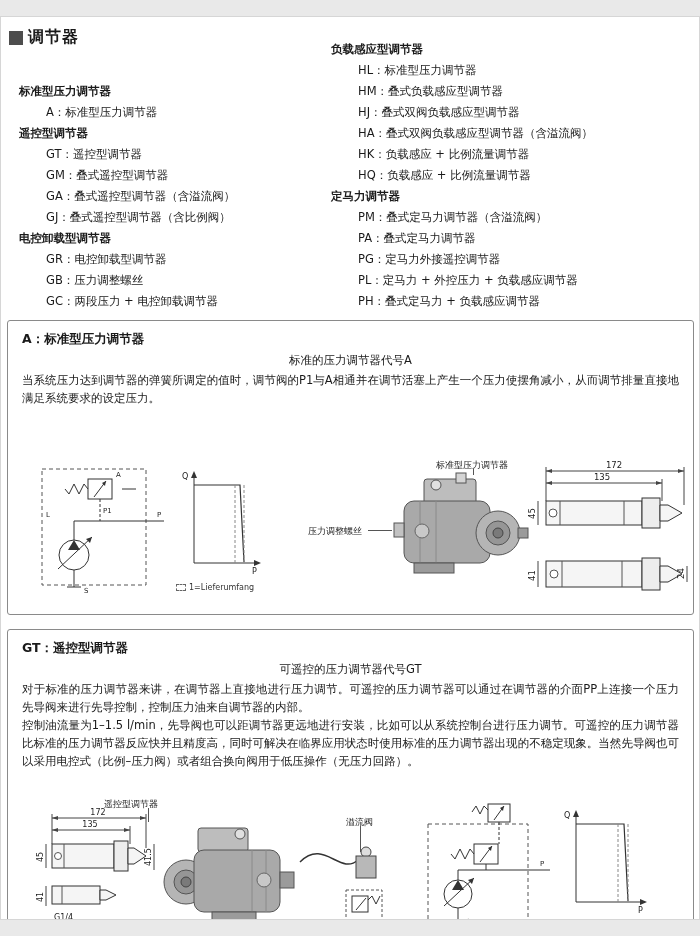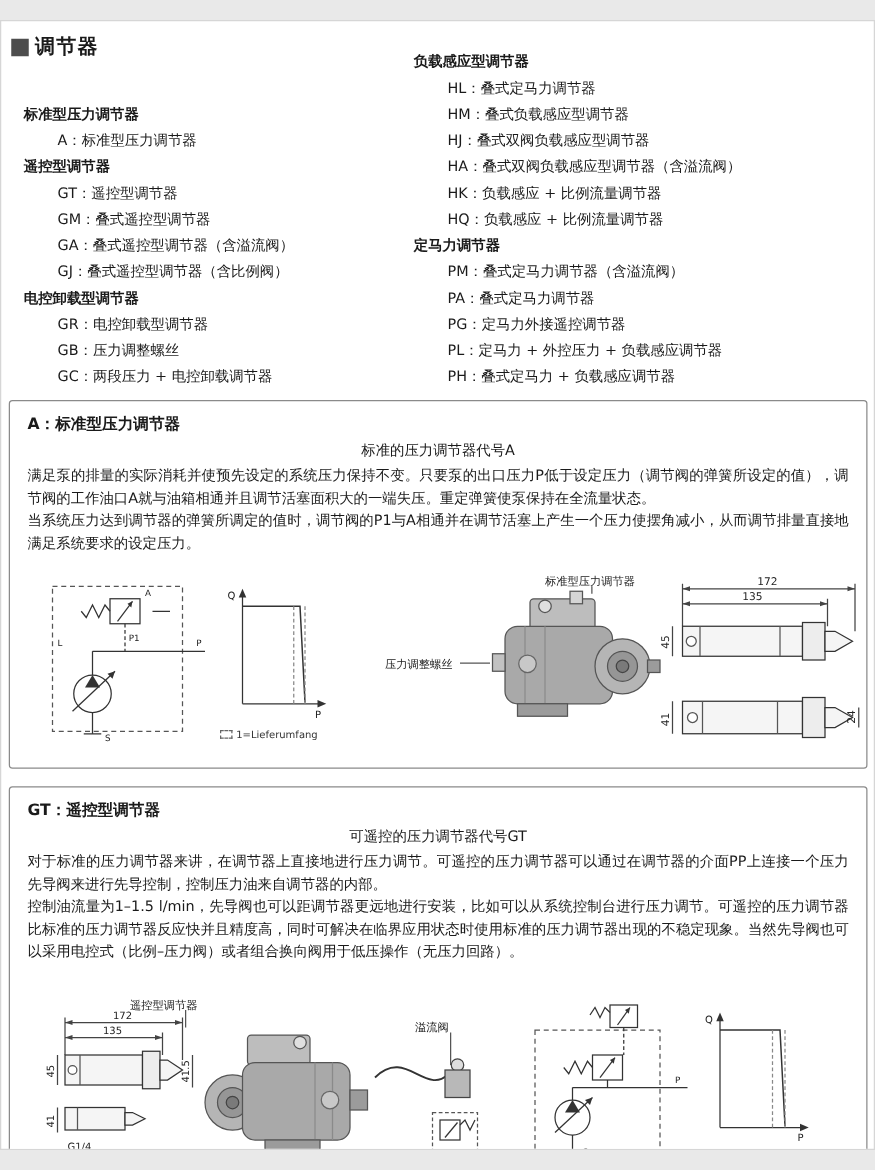--- a/index.html
+++ b/index.html
@@ -55,39 +55,38 @@
     <div class="it">GA：叠式遥控型调节器（含溢流阀）</div>
     <div class="it">GJ：叠式遥控型调节器（含比例阀）</div>
     <div class="hd">电控卸载型调节器</div>
     <div class="it">GR：电控卸载型调节器</div>
     <div class="it">GB：压力调整螺丝</div>
     <div class="it">GC：两段压力 + 电控卸载调节器</div>
   </div>
 
   <div class="col" style="left:330px;top:22px">
     <div class="hd">负载感应型调节器</div>
-    <div class="it">HL：叠式定马力调节器</div>
+    <div class="it">HL：标准型压力调节器</div>
     <div class="it">HM：叠式负载感应型调节器</div>
     <div class="it">HJ：叠式双阀负载感应型调节器</div>
     <div class="it">HA：叠式双阀负载感应型调节器（含溢流阀）</div>
     <div class="it">HK：负载感应 + 比例流量调节器</div>
     <div class="it">HQ：负载感应 + 比例流量调节器</div>
     <div class="hd">定马力调节器</div>
     <div class="it">PM：叠式定马力调节器（含溢流阀）</div>
     <div class="it">PA：叠式定马力调节器</div>
     <div class="it">PG：定马力外接遥控调节器</div>
     <div class="it">PL：定马力 + 外控压力 + 负载感应调节器</div>
     <div class="it">PH：叠式定马力 + 负载感应调节器</div>
   </div>
 
   <section class="box" style="top:303px;height:295px">
     <div class="inner">
       <div class="sec-title">A：标准型压力调节器</div>
       <div class="sec-sub">标准的压力调节器代号A</div>
-      <p class="para">满足泵的排量的实际消耗并使预先设定的系统压力保持不变。只要泵的出口压力P低于设定压力（调节阀的弹簧所设定的值），调节阀的工作油口A就与油箱相通并且调节活塞面积大的一端失压。重定弹簧使泵保持在全流量状态。</p>
       <p class="para">当系统压力达到调节器的弹簧所调定的值时，调节阀的P1与A相通并在调节活塞上产生一个压力使摆角减小，从而调节排量直接地满足系统要求的设定压力。</p>
     </div>
 
     <svg class="diag" style="left:28px;top:142px" width="135" height="140" viewBox="0 0 135 140">
       <rect x="6" y="6" width="104" height="116" fill="none" stroke="#555" stroke-dasharray="4 3"></rect>
       <rect x="52" y="16" width="24" height="20" fill="#fff" stroke="#333"></rect>
       <line x1="58" y1="34" x2="70" y2="18" stroke="#333"></line>
       <polygon points="70,18 66,20 69,23" fill="#333"></polygon>
       <path d="M52 26 l-4 -5 l-5 10 l-5 -10 l-5 10 l-4 -5" fill="none" stroke="#333"></path>
       <line x1="64" y1="36" x2="64" y2="58" stroke="#333" stroke-dasharray="3 2"></line>
@@ -227,21 +226,21 @@
       <circle cx="34" cy="58" r="12" fill="#969696" stroke="#555"></circle>
       <circle cx="34" cy="58" r="5" fill="#7a7a7a" stroke="#444"></circle>
       <rect x="42" y="26" width="86" height="62" rx="10" fill="#a9a9a9" stroke="#555"></rect>
       <line x1="100" y1="26" x2="100" y2="88" stroke="#8a8a8a"></line>
       <line x1="114" y1="26" x2="114" y2="88" stroke="#8a8a8a"></line>
       <circle cx="112" cy="56" r="7" fill="#c8c8c8" stroke="#666"></circle>
       <rect x="128" y="48" width="14" height="16" fill="#9b9b9b" stroke="#555"></rect>
       <rect x="60" y="88" width="44" height="10" fill="#9b9b9b" stroke="#555"></rect>
     </svg>
 
-    <div class="dlabel" style="left:324px;top:186px">溢流阀</div>
+    <div class="dlabel" style="left:338px;top:186px">溢流阀</div>
     <div class="vleader" style="left:352px;top:196px;height:26px"></div>
 
     <svg class="diag" style="left:292px;top:198px" width="122" height="110" viewBox="0 0 122 110">
       <path d="M0 34 C 24 10, 40 48, 58 32" fill="none" stroke="#333" stroke-width="1.5"></path>
       <circle cx="66" cy="24" r="5" fill="#dddddd" stroke="#444"></circle>
       <rect x="56" y="28" width="20" height="22" fill="#b8b8b8" stroke="#444"></rect>
       <rect x="46" y="62" width="36" height="30" fill="none" stroke="#555" stroke-dasharray="3 2"></rect>
       <rect x="52" y="68" width="16" height="16" fill="#fff" stroke="#333"></rect>
       <line x1="56" y1="82" x2="66" y2="70" stroke="#333"></line>
       <path d="M68 72 l4 -4 l4 8 l4 -8" fill="none" stroke="#333"></path>

